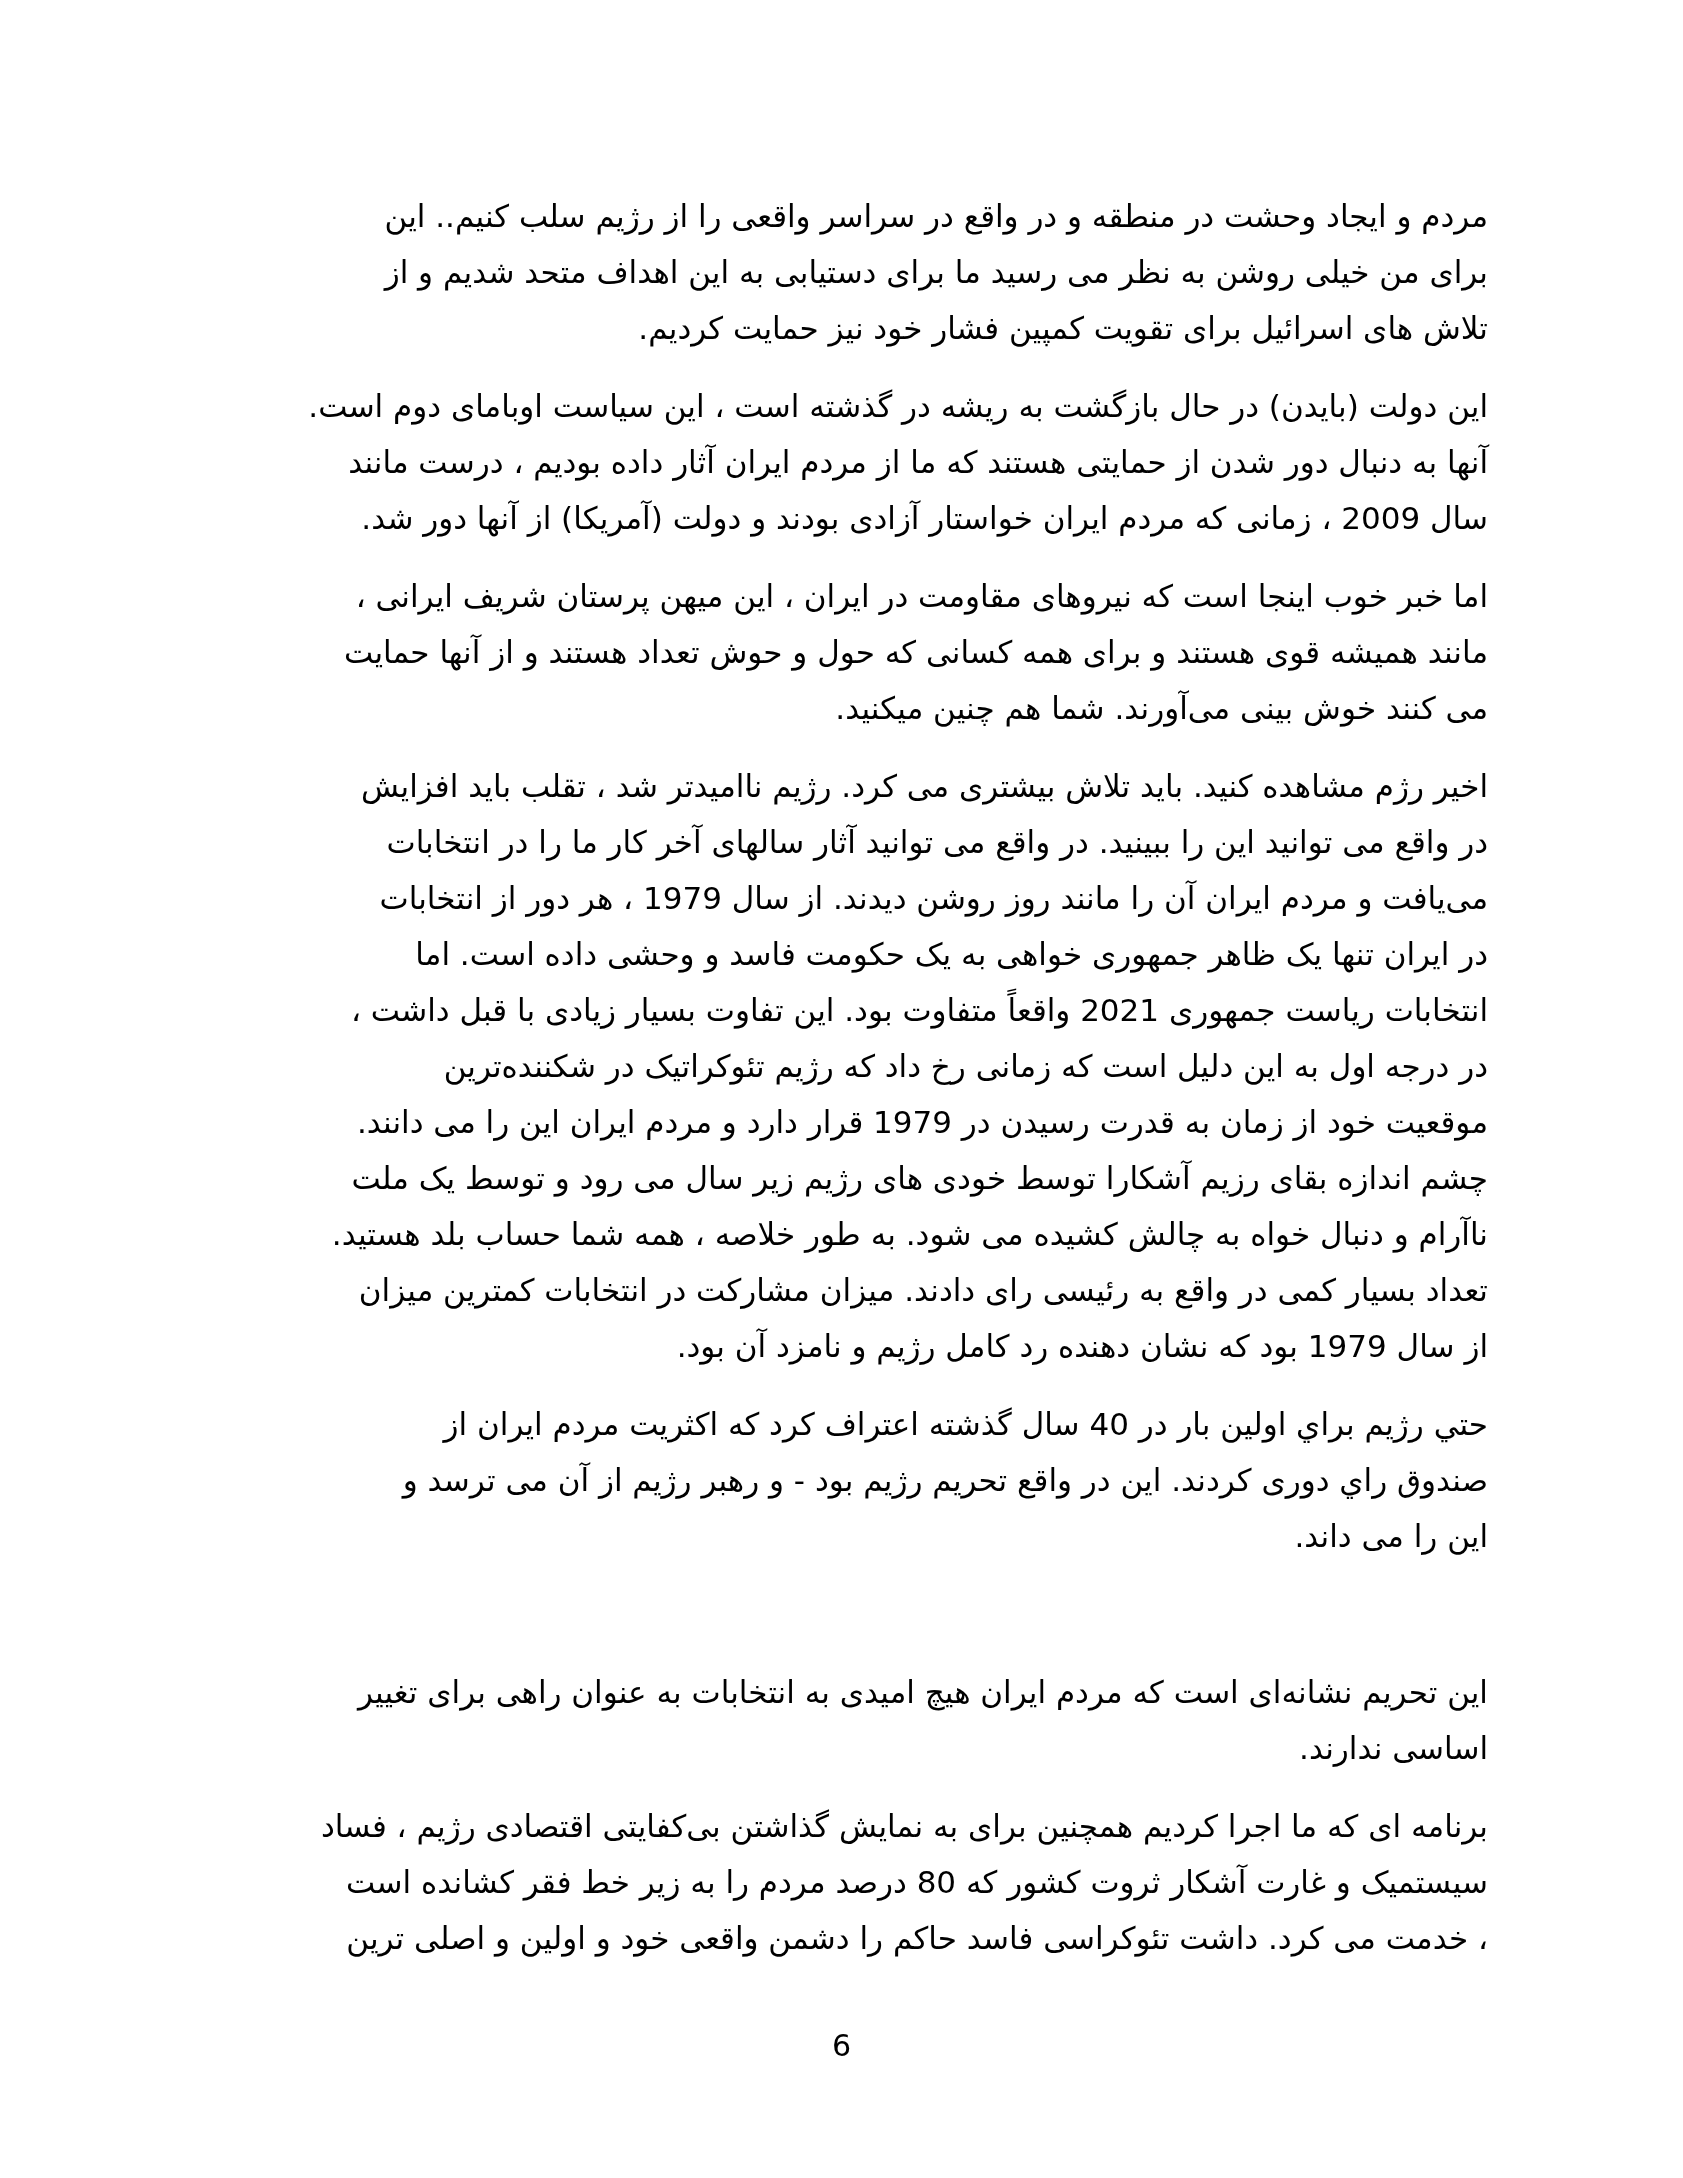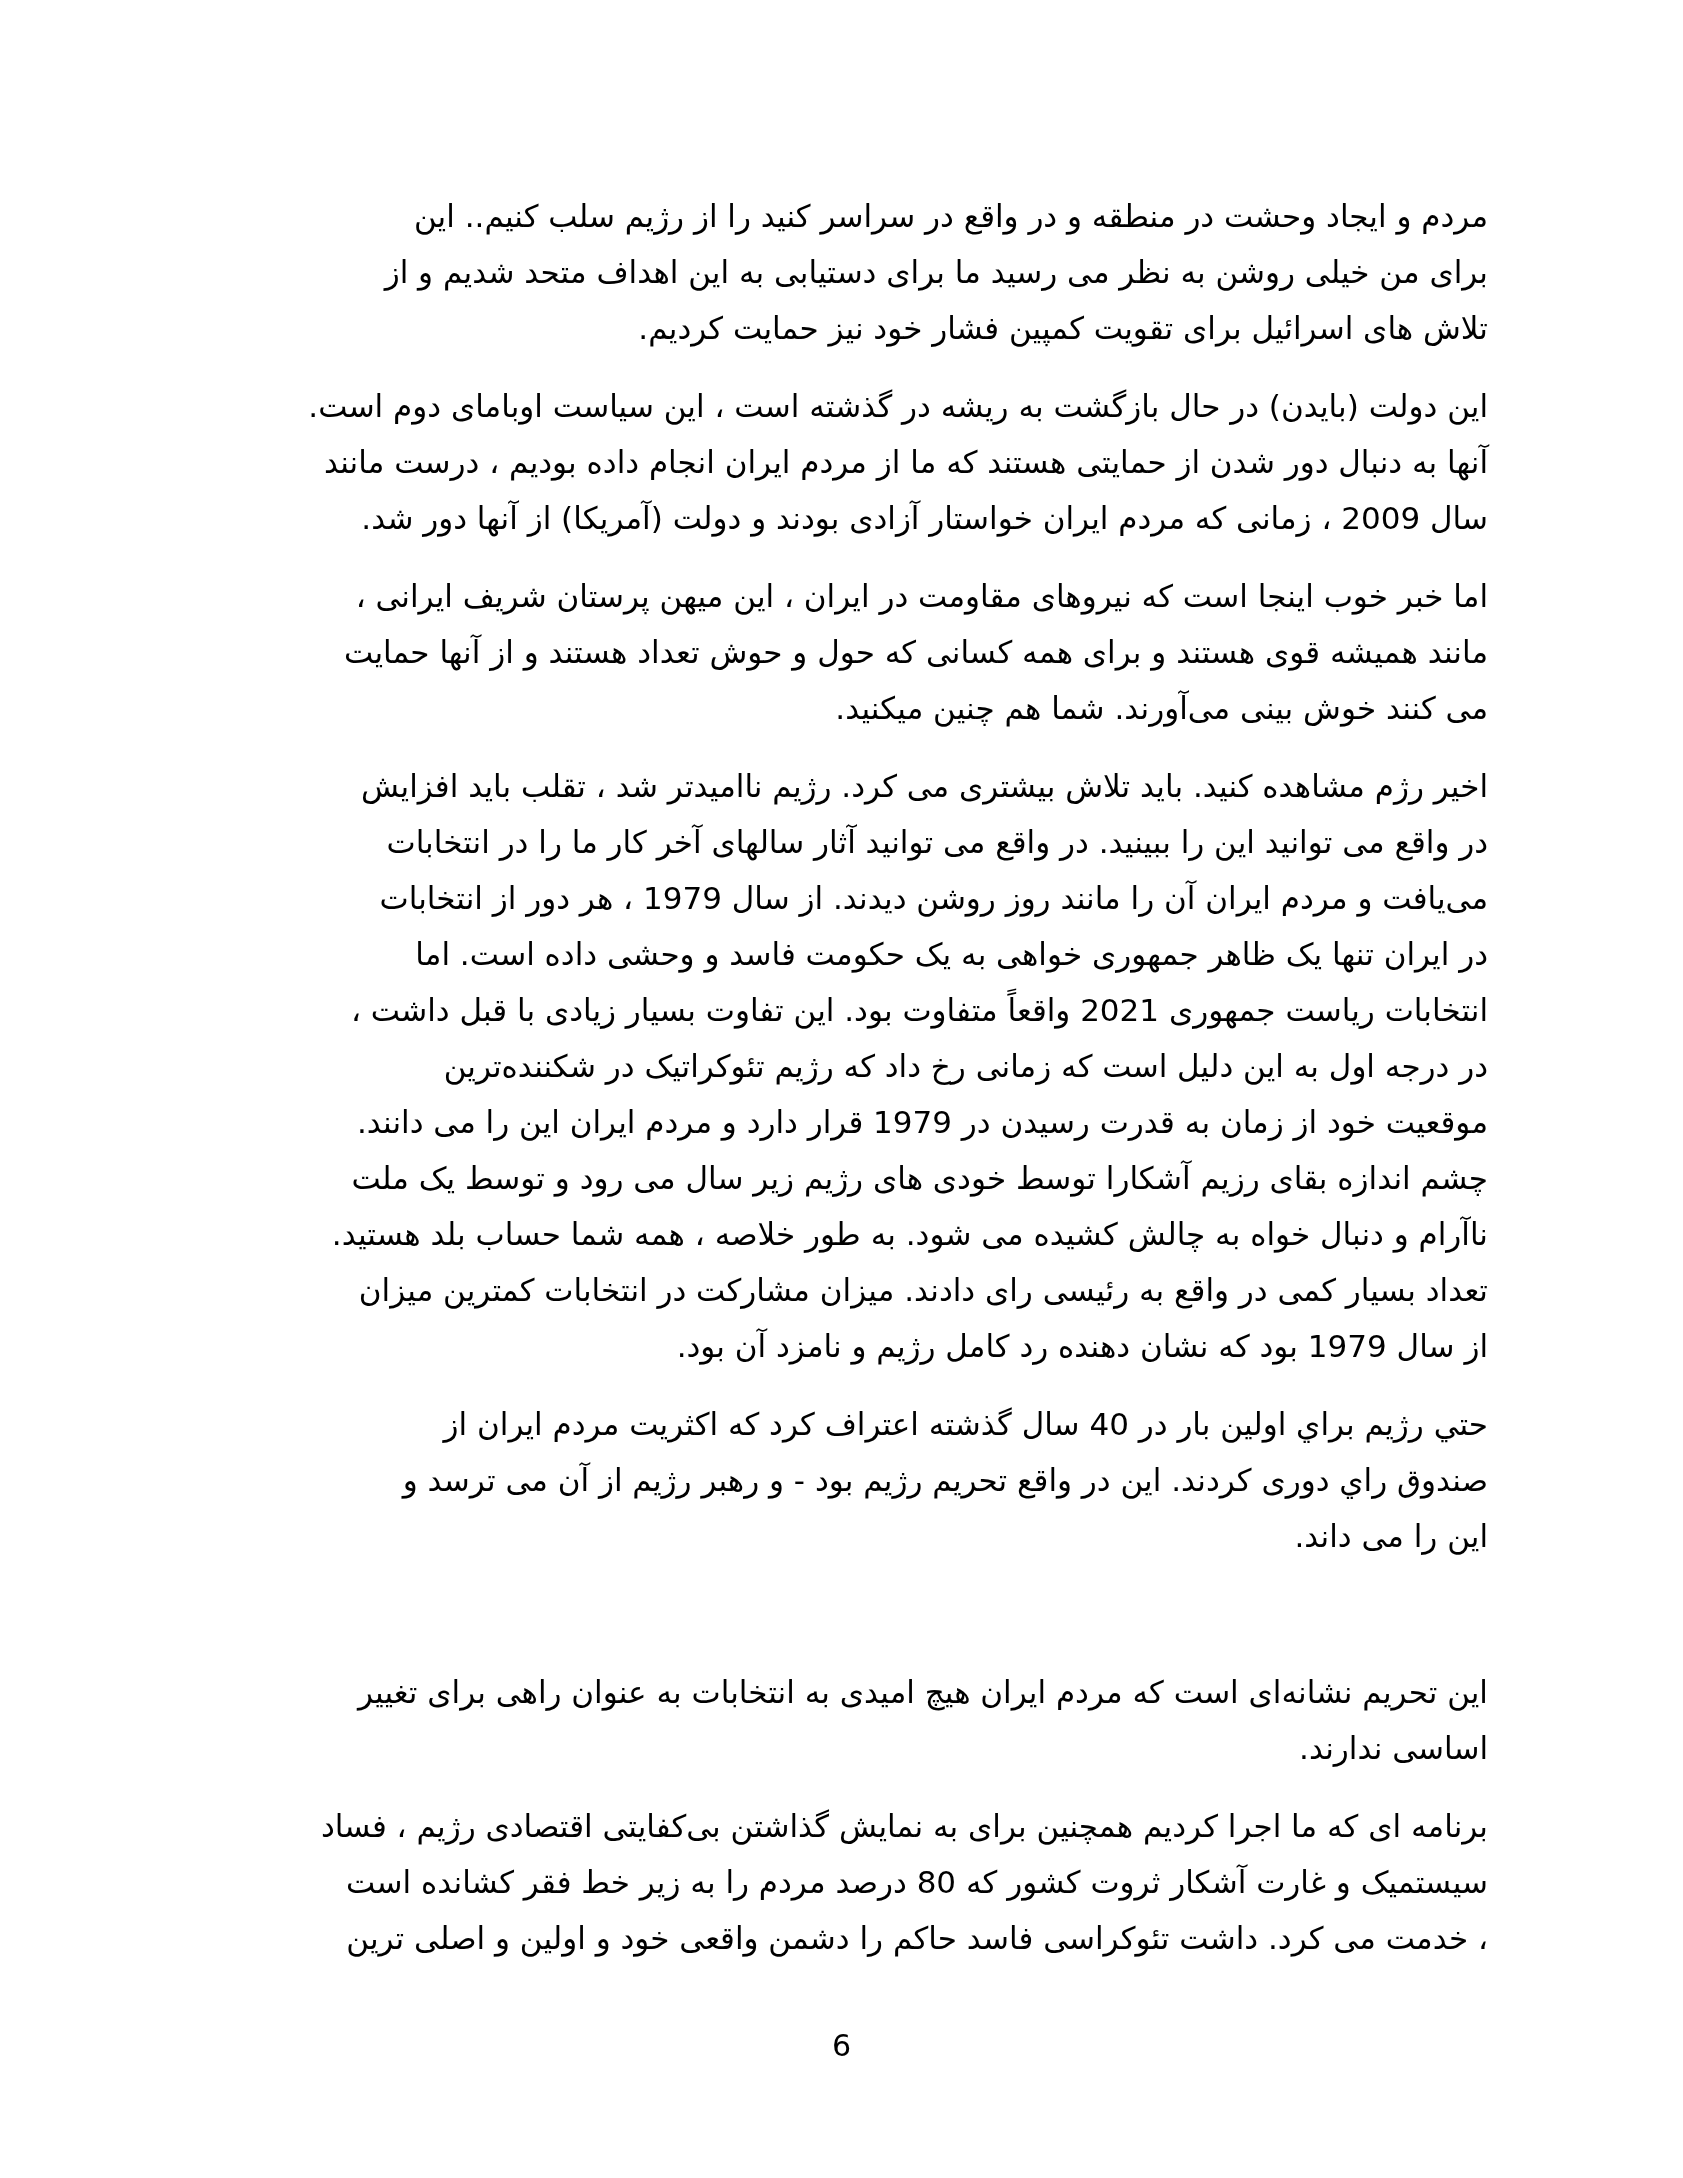--- a/index.html
+++ b/index.html
@@ -45,27 +45,27 @@
     color: #000000;
     direction: ltr;
   }
 </style>
 </head>
 <body>
 
 <div class="page">
   <div class="content">
       <div class="para">
-        <div class="line">مردم و ایجاد وحشت در منطقه و در واقع در سراسر کنید را از رژیم سلب کنیم.. این</div>
+        <div class="line">مردم و ایجاد وحشت در منطقه و در واقع در سراسر واقعی را از رژیم سلب کنیم.. این</div>
         <div class="line">برای من خیلی روشن به نظر می رسید ما برای دستیابی به این اهداف متحد شدیم و از</div>
         <div class="line">تلاش های اسرائیل برای تقویت کمپین فشار خود نیز حمایت کردیم.</div>
       </div>
       <div class="para">
         <div class="line">این دولت (بایدن) در حال بازگشت به ریشه در گذشته است ، این سیاست اوبامای دوم است.</div>
-        <div class="line">آنها به دنبال دور شدن از حمایتی هستند که ما از مردم ایران انجام داده بودیم ، درست مانند</div>
+        <div class="line">آنها به دنبال دور شدن از حمایتی هستند که ما از مردم ایران آثار داده بودیم ، درست مانند</div>
         <div class="line">سال 2009 ، زمانی که مردم ایران خواستار آزادی بودند و دولت (آمریکا) از آنها دور شد.</div>
       </div>
       <div class="para">
         <div class="line">اما خبر خوب اینجا است که نیروهای مقاومت در ایران ، این میهن پرستان شریف ایرانی ،</div>
         <div class="line">مانند همیشه قوی هستند و برای همه کسانی که حول و حوش تعداد هستند و از آنها حمایت</div>
         <div class="line">می کنند خوش بینی می‌آورند. شما هم چنین میکنید.</div>
       </div>
       <div class="para">
         <div class="line">اخیر رژم مشاهده کنید. باید تلاش بیشتری می کرد. رژیم ناامیدتر شد ، تقلب باید افزایش</div>
         <div class="line">در واقع می توانید این را ببینید. در واقع می توانید آثار سالهای آخر کار ما را در انتخابات</div>

